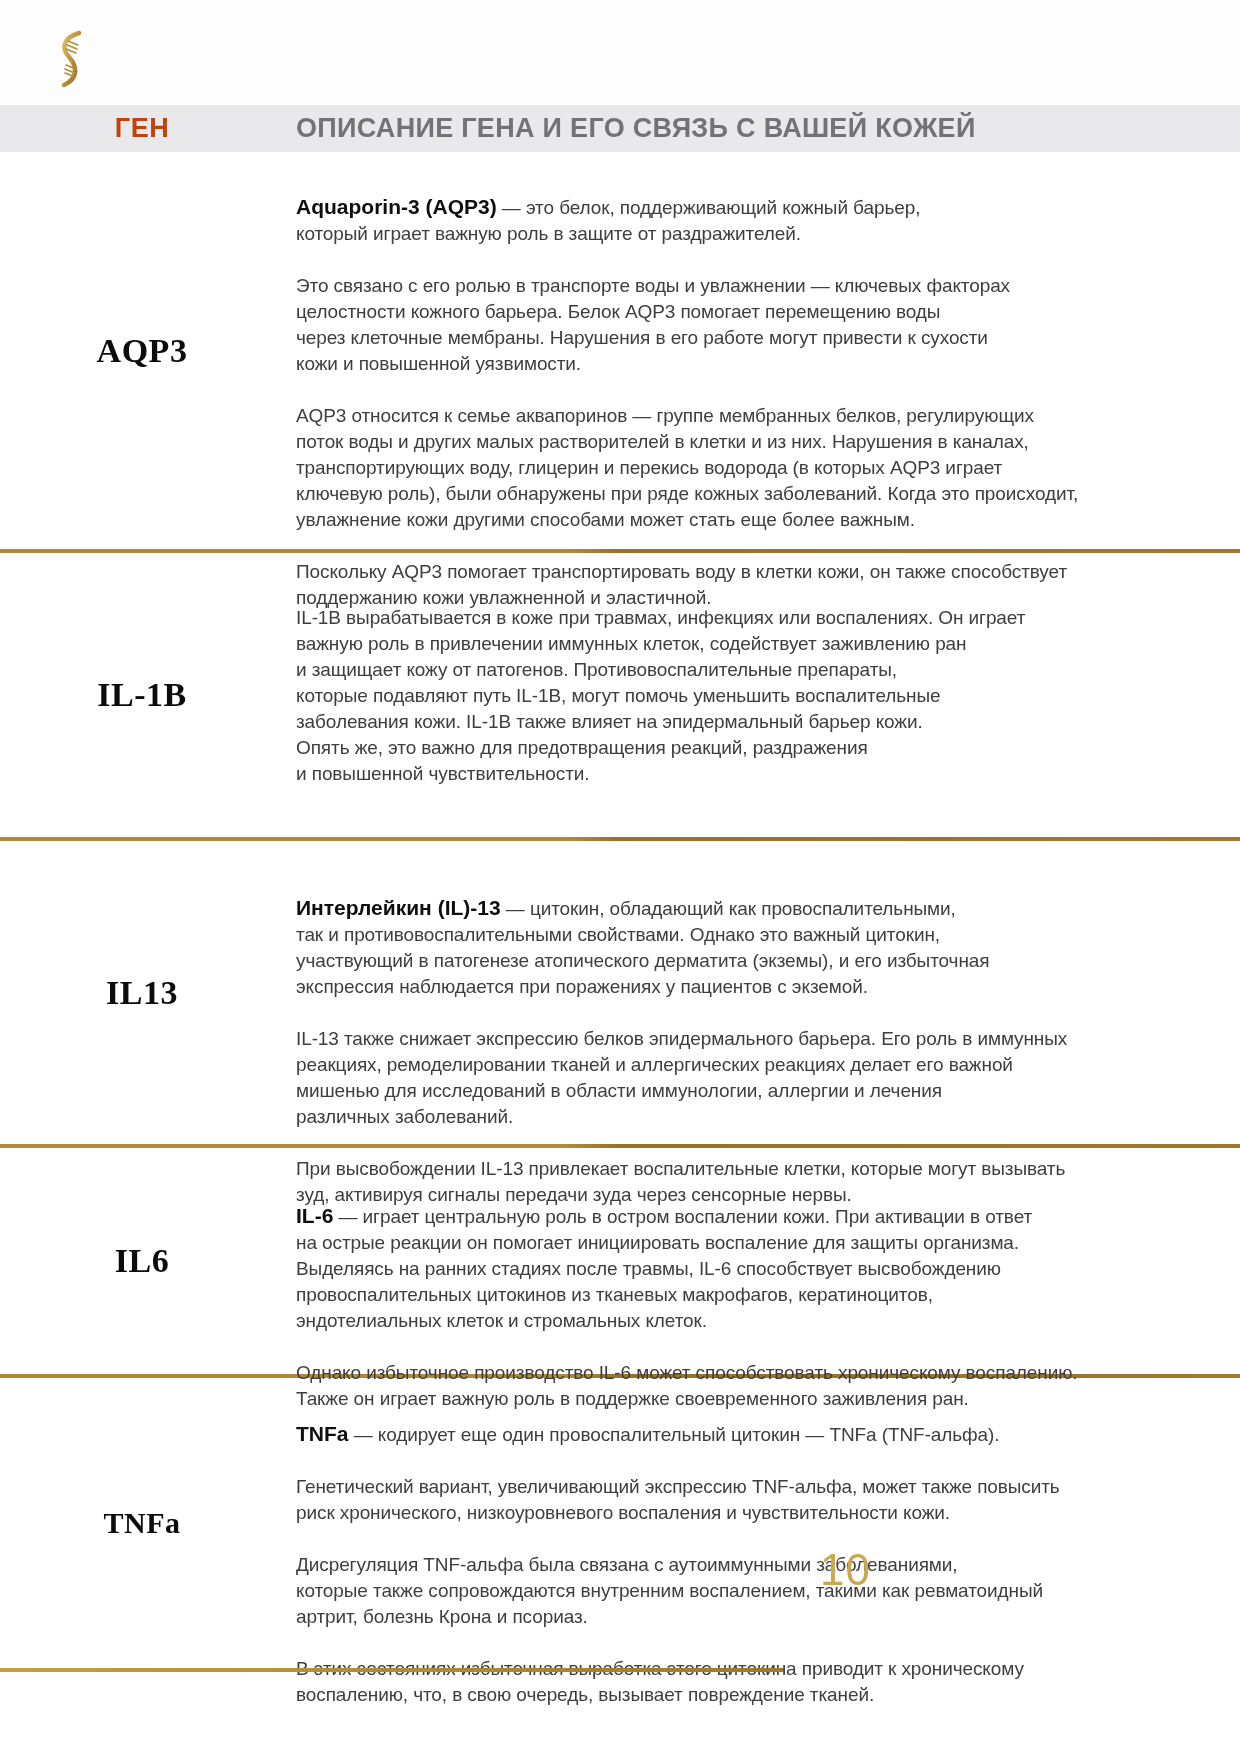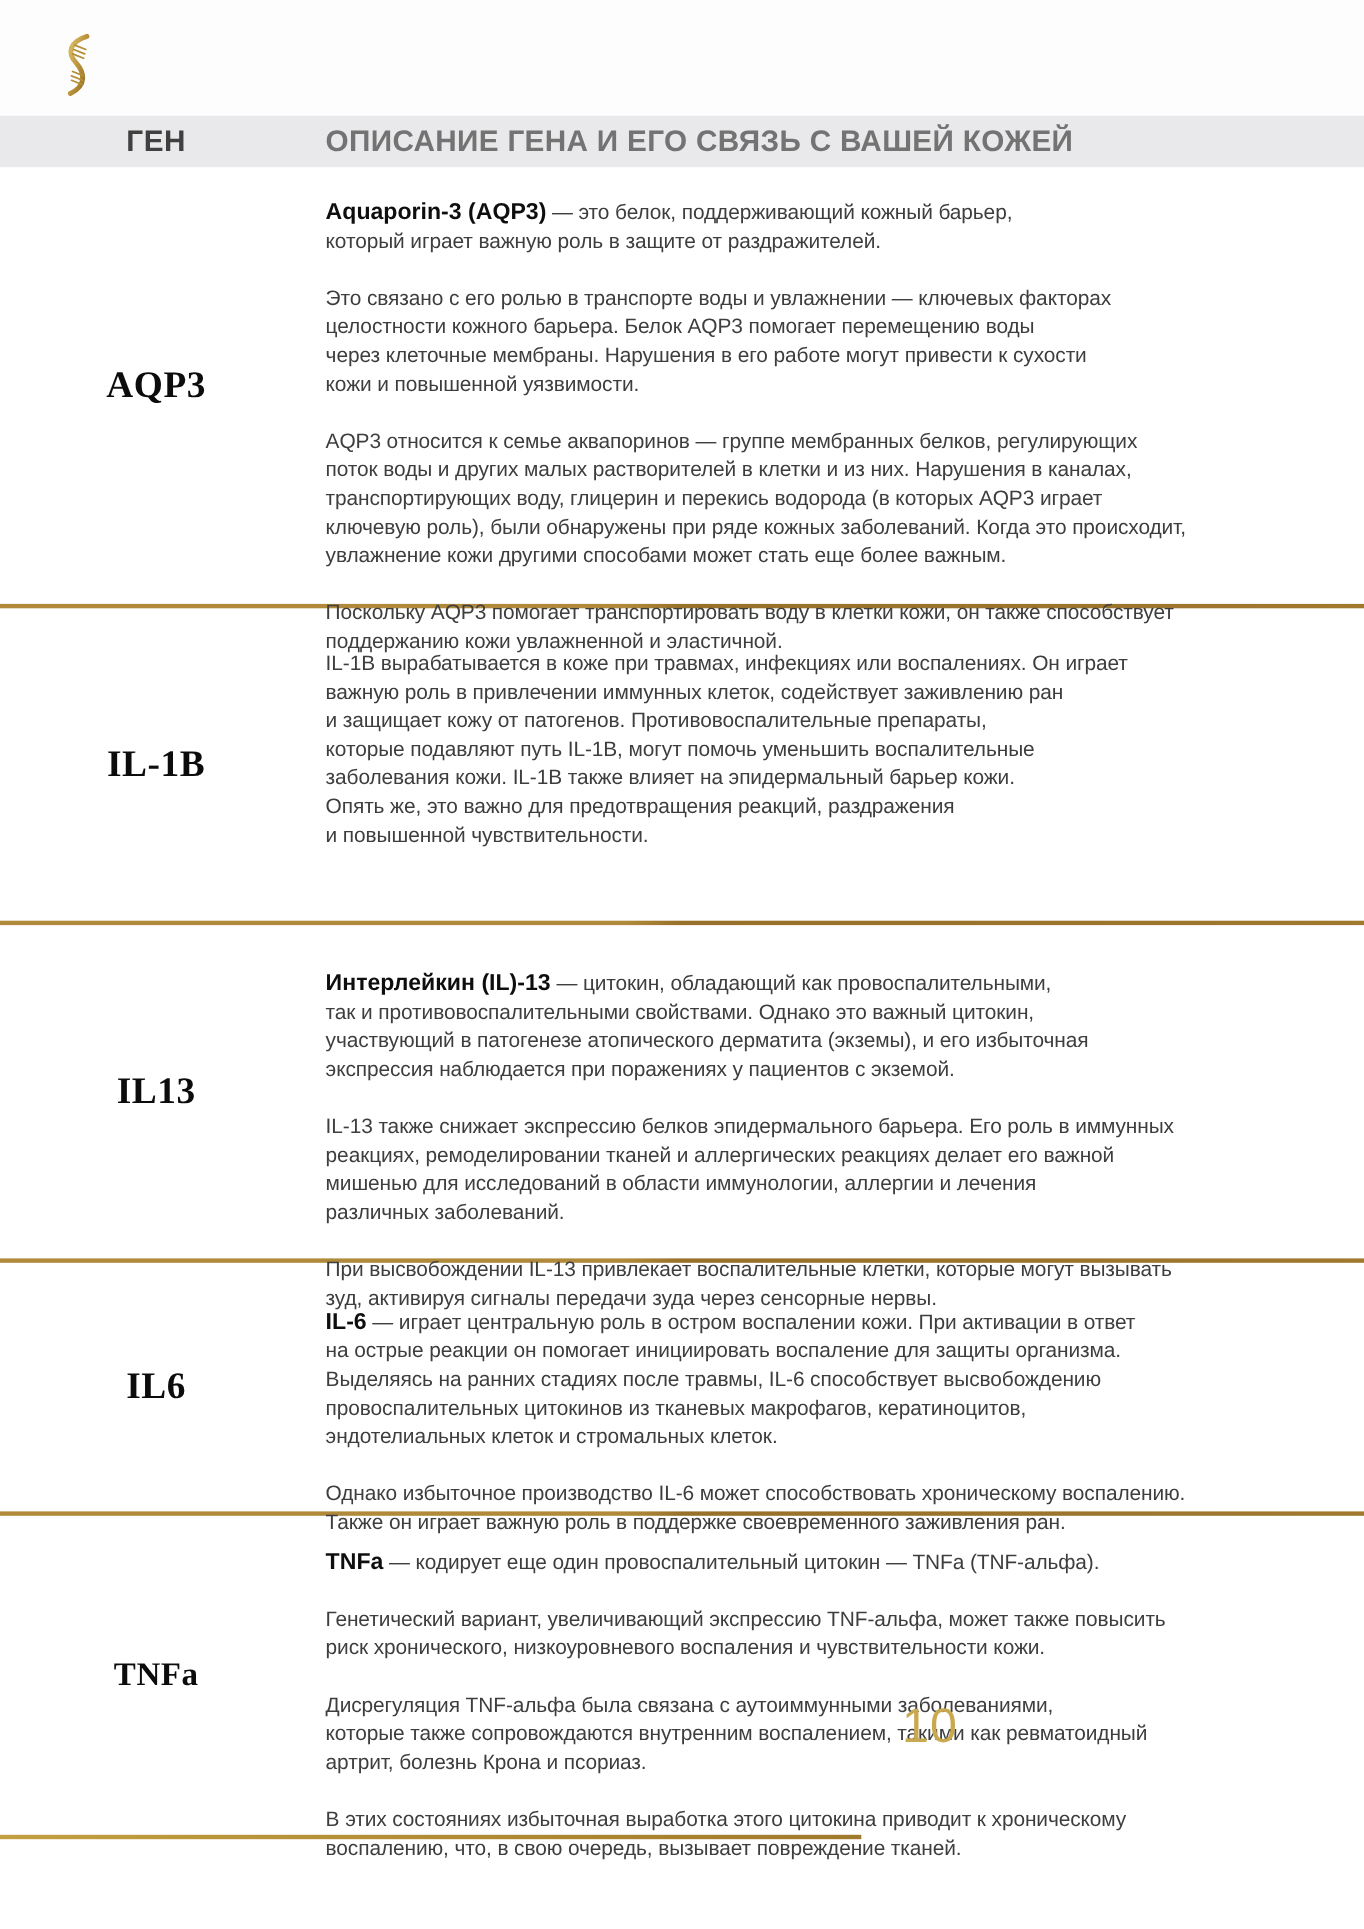--- a/index.html
+++ b/index.html
@@ -13,37 +13,37 @@
   
   .top-area{position:relative;height:105px;background:#fdfdfd;}
   .logo{position:absolute;left:54px;top:30px;width:34px;height:58px;}
   
   .head-band{
     display:flex;align-items:center;
     height:47px;background:#e9e9eb;
   }
   .head-gene{
     width:284px;text-align:center;
-    font-size:27px;font-weight:700;color:#404040;letter-spacing:.5px;
+    font-size:27px;font-weight:700;color:#c2410c;letter-spacing:.5px;
   }
   .head-desc{
     flex:1;padding-left:12px;
     font-size:27px;font-weight:700;color:#737373;letter-spacing:.3px;
   }
   
   .row{display:flex;}
   .gene-cell{
     width:284px;flex:0 0 284px;
     display:flex;align-items:center;justify-content:center;
   }
   .gene-label{
     font-size:34px;font-weight:700;color:#0c0c0c;letter-spacing:.5px;font-family:Liberation Serif, serif;
   }
   .row-4 .gene-label{font-size:30px;}
-  .desc-cell{flex:1;padding:0 120px 4px 12px;}
+  .desc-cell{flex:1;padding:0 120px 4px 12px;margin-top:14px;}
   .para{
     margin:0 0 26px 0;
     white-space:pre-line;
     font-size:19px;line-height:26px;
     color:#3e3e3e;letter-spacing:-.1px;
   }
   .para .lead{
     font-size:21px;font-weight:700;color:#0e0e0e;letter-spacing:0;
   }
   .row-0{height:397px;}.row-0 .desc-cell{padding-top:28px;}

